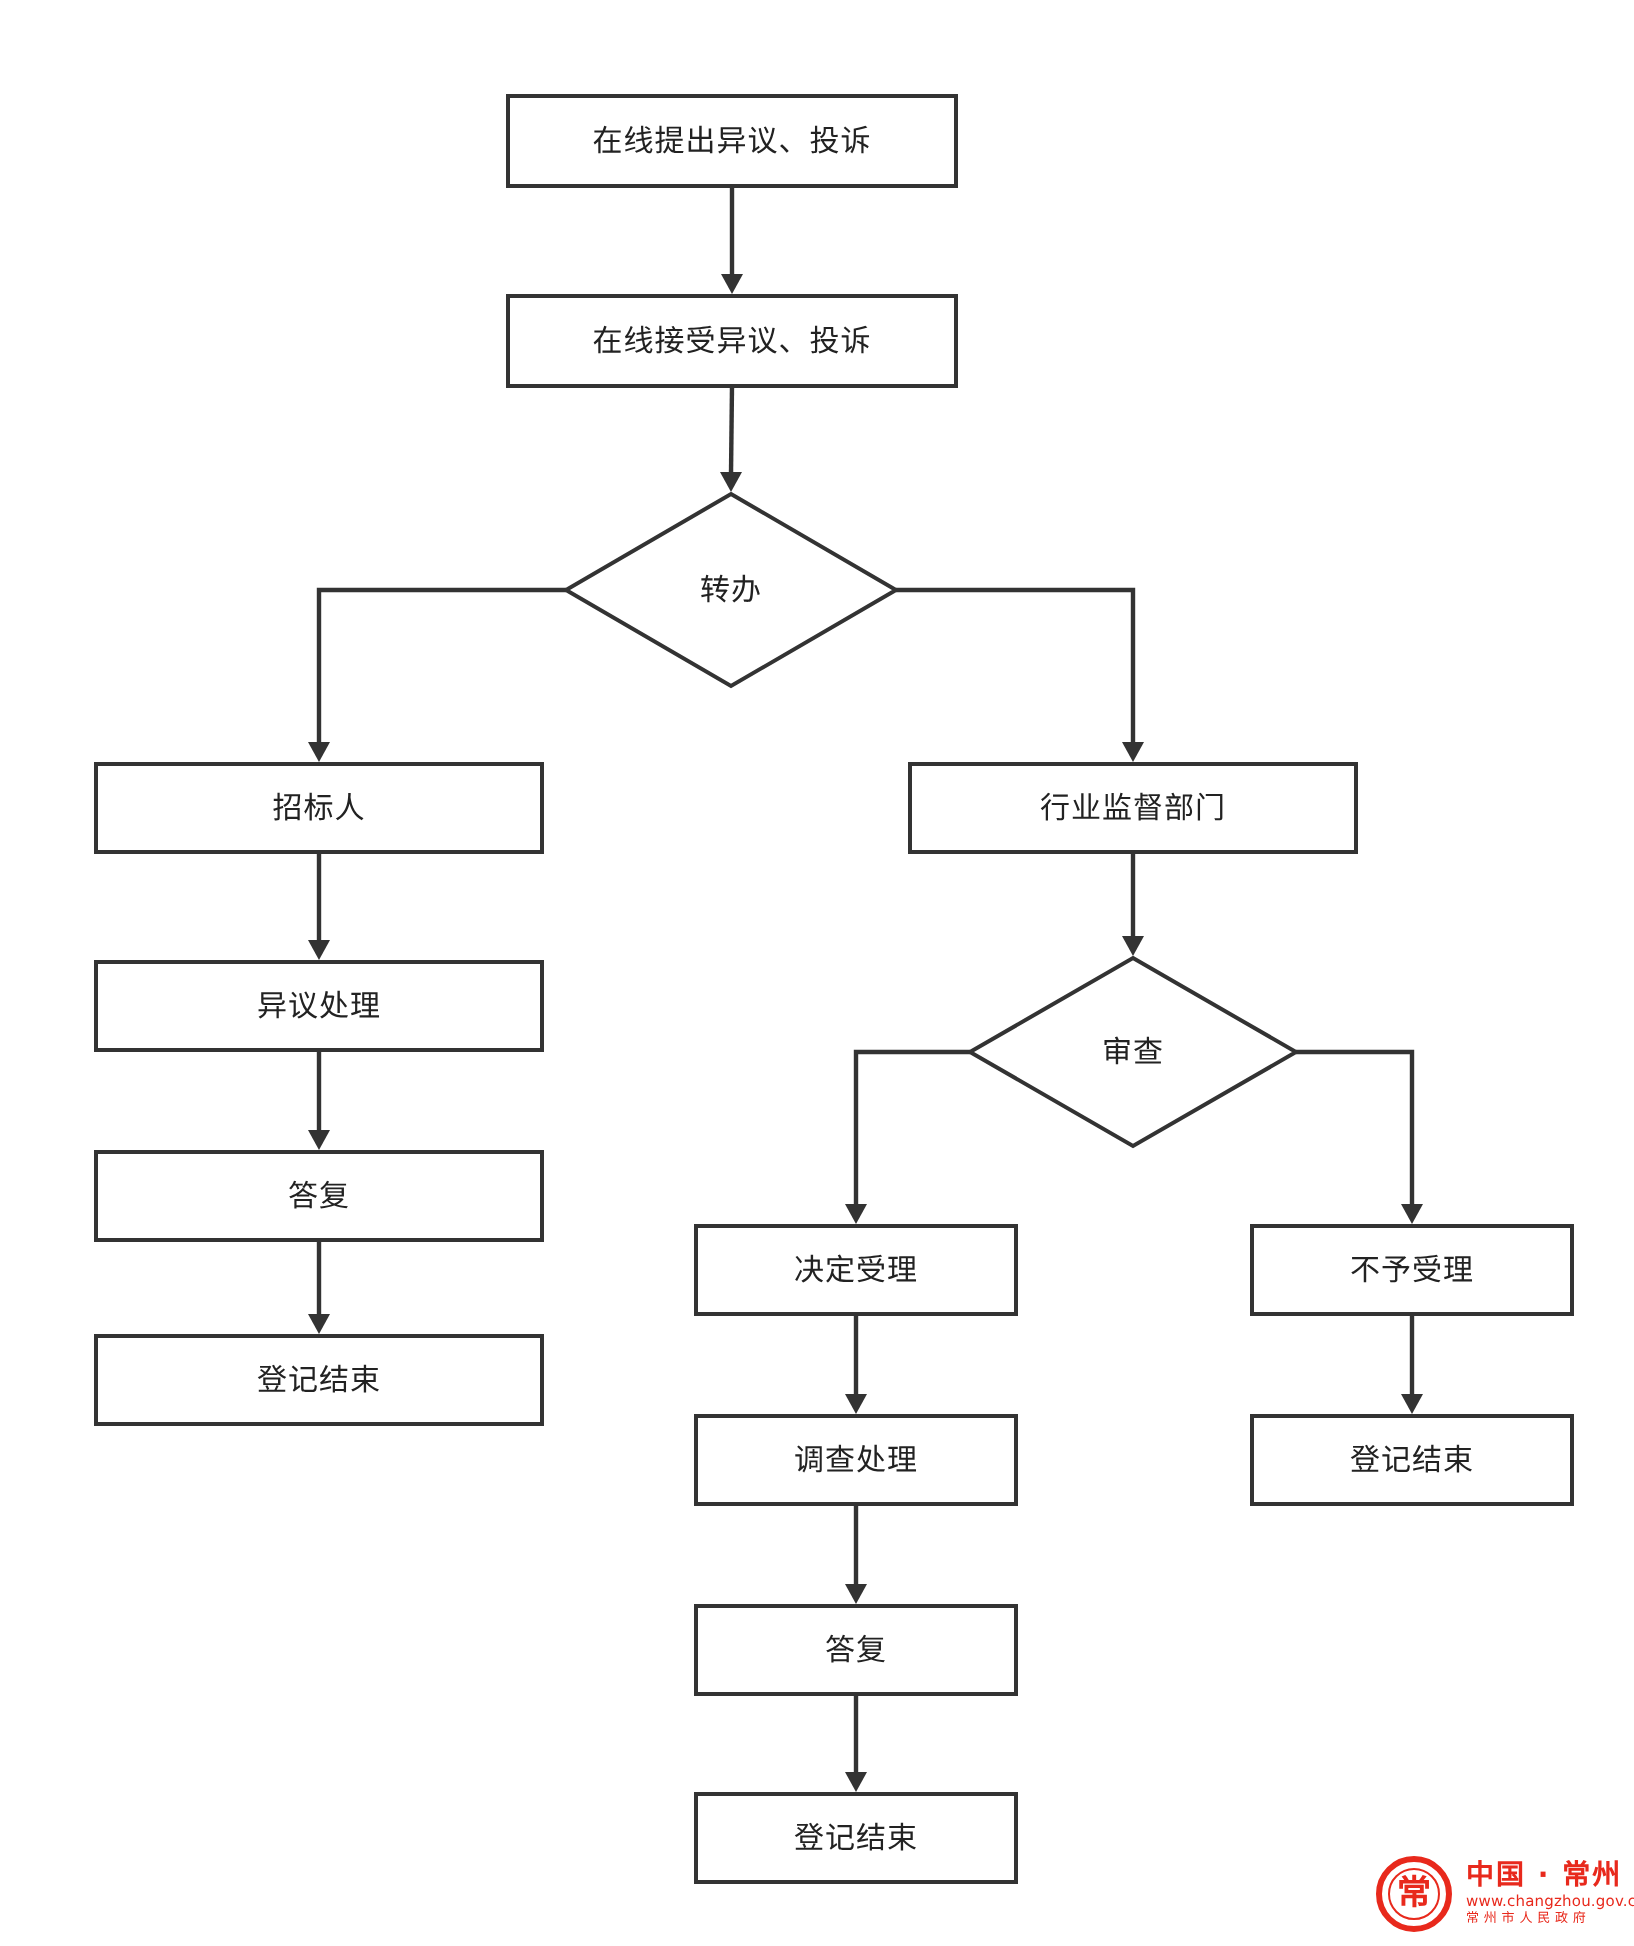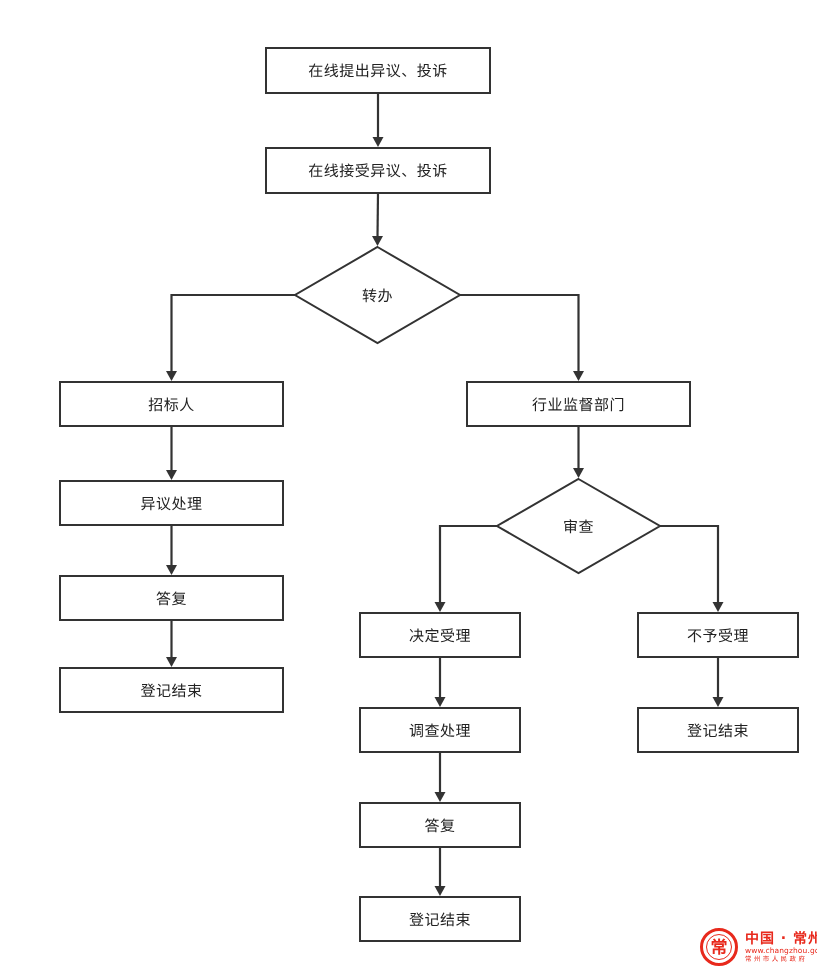--- a/index.html
+++ b/index.html
@@ -10,21 +10,21 @@
   }
   body {
     width: 817px;
     height: 973px;
     position: relative;
     overflow: hidden;
     font-family: "DejaVu Sans", "Liberation Sans", sans-serif;
   }
   #flow-root {
     position: absolute;
-    left: 12px;
+    left: 0;
     top: 0;
     width: 751px;
     height: 973px;
   }
   svg.flow-canvas {
     display: block;
     width: 817px;
     height: 973px;
   }
   .node-shape {

